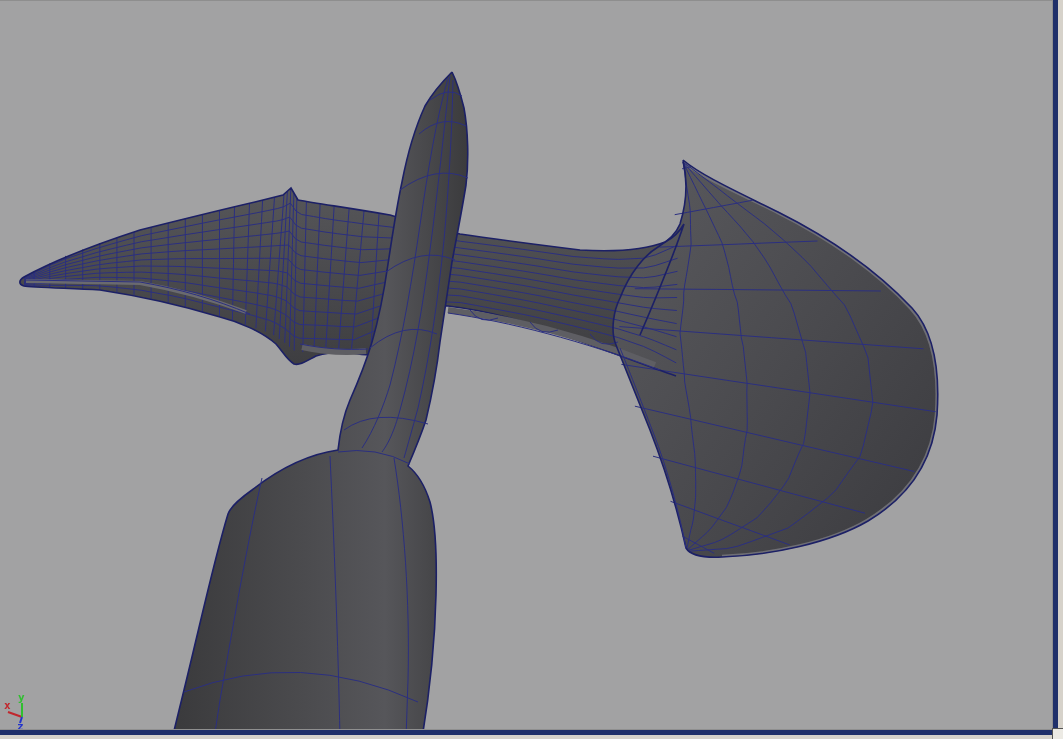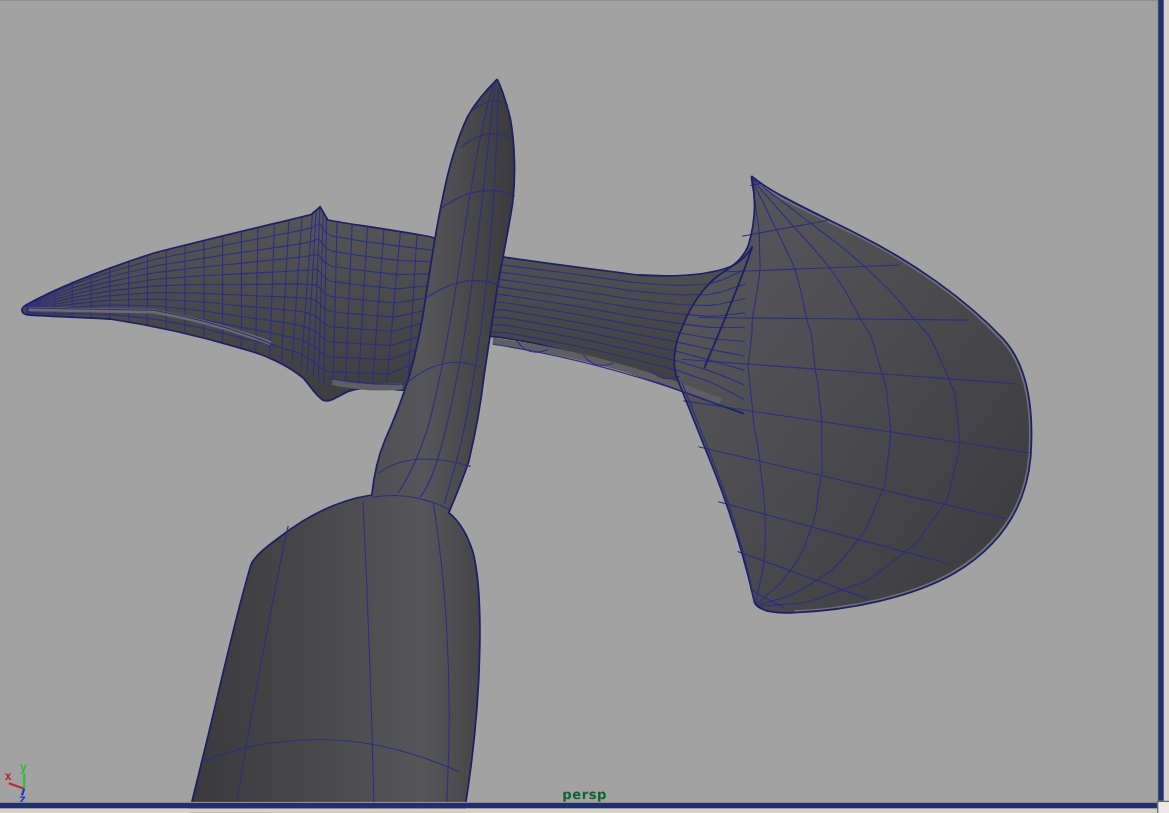--- a/index.html
+++ b/index.html
@@ -223,21 +223,20 @@
     <g>
       <line x1="8" y1="33" x2="22" y2="38" stroke="var(--ax)" stroke-width="2"></line>
       <line x1="22" y1="38" x2="22" y2="24" stroke="var(--ay)" stroke-width="2"></line>
       <line x1="22" y1="38" x2="20" y2="44" stroke="var(--az)" stroke-width="2"></line>
       <text x="4" y="30" fill="var(--ax)" class="gizmo-letter">x</text>
       <text x="18" y="22" fill="var(--ay)" class="gizmo-letter">y</text>
       <text x="17" y="51" fill="var(--az)" class="gizmo-letter">z</text>
     </g>
   </svg>
 
-  <div id="camera-label">persp</div>
 
   <div class="frame" id="frame-top-seam"></div>
   <div class="frame" id="frame-right-seam"></div>
   <div class="frame" id="frame-right"></div>
   <div class="frame" id="frame-right-edge"></div>
   <div class="frame" id="frame-bottom-seam"></div>
   <div class="frame" id="frame-bottom"></div>
   <div class="frame" id="frame-bottom-edge"></div>
   <div class="frame" id="frame-corner"></div>
 </div>

